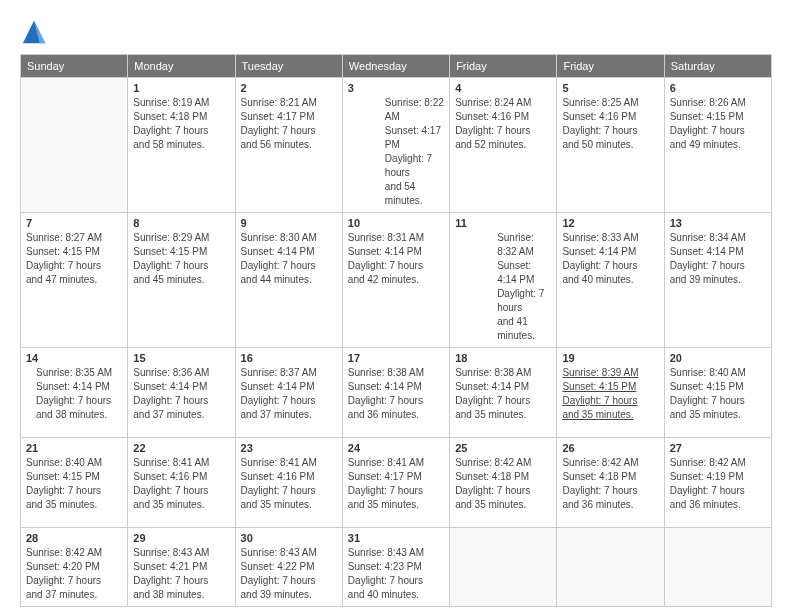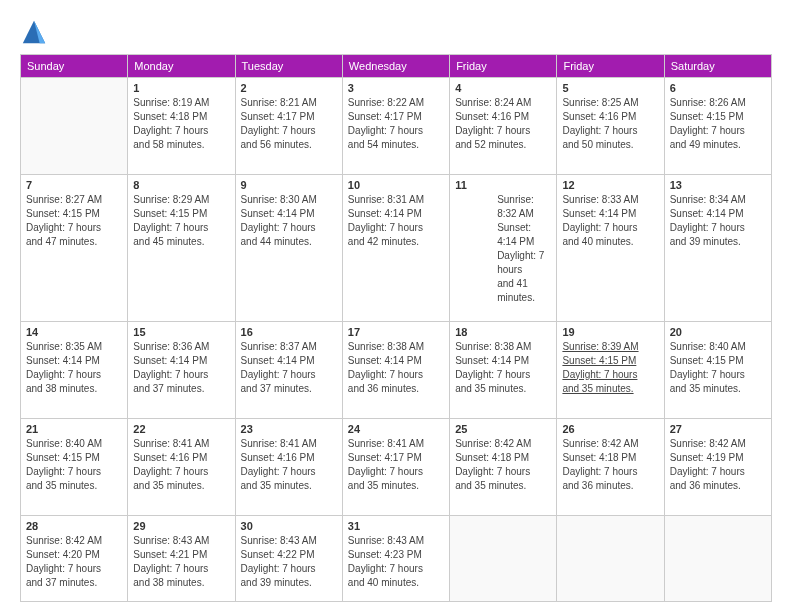--- a/index.html
+++ b/index.html
@@ -59,21 +59,21 @@
       font-size: 14px;
       color: #555;
     }
     .calendar {
       flex: 1;
       border-collapse: collapse;
       width: 100%;
       font-size: 10px;
     }
     .calendar th {
-      background: #a21caf;
+      background: #737373;
       color: #fff;
       text-align: left;
       padding: 5px 6px;
       font-size: 11px;
       font-weight: normal;
       border: 1px solid #ccc;
     }
     .calendar td {
       border: 1px solid #ccc;
       vertical-align: top;
@@ -146,21 +146,21 @@
           </td>
           <td>
             <span class="day-num">2</span>
             <div class="day-info" style="white-space: pre-line;">Sunrise: 8:21 AM
 Sunset: 4:17 PM
 Daylight: 7 hours
 and 56 minutes.</div>
           </td>
           <td>
             <span class="day-num">3</span>
-            <div class="day-info" style="white-space: pre-line;">Sunrise: 8:22 AM
+            <div class="day-info" style="white-space: pre-line; margin-left: 37px;">Sunrise: 8:22 AM
 Sunset: 4:17 PM
 Daylight: 7 hours
 and 54 minutes.</div>
           </td>
           <td>
             <span class="day-num">4</span>
             <div class="day-info" style="white-space: pre-line;">Sunrise: 8:24 AM
 Sunset: 4:16 PM
 Daylight: 7 hours
 and 52 minutes.</div>
@@ -227,21 +227,21 @@
             <span class="day-num">13</span>
             <div class="day-info" style="white-space: pre-line;">Sunrise: 8:34 AM
 Sunset: 4:14 PM
 Daylight: 7 hours
 and 39 minutes.</div>
           </td>
         </tr>
         <tr>
           <td>
             <span class="day-num">14</span>
-            <div class="day-info" style="white-space: pre-line;">Sunrise: 8:35 AM
+            <div class="day-info" style="white-space: pre-line; margin-left: 10px;">Sunrise: 8:35 AM
 Sunset: 4:14 PM
 Daylight: 7 hours
 and 38 minutes.</div>
           </td>
           <td>
             <span class="day-num">15</span>
             <div class="day-info" style="white-space: pre-line;">Sunrise: 8:36 AM
 Sunset: 4:14 PM
 Daylight: 7 hours
 and 37 minutes.</div>

